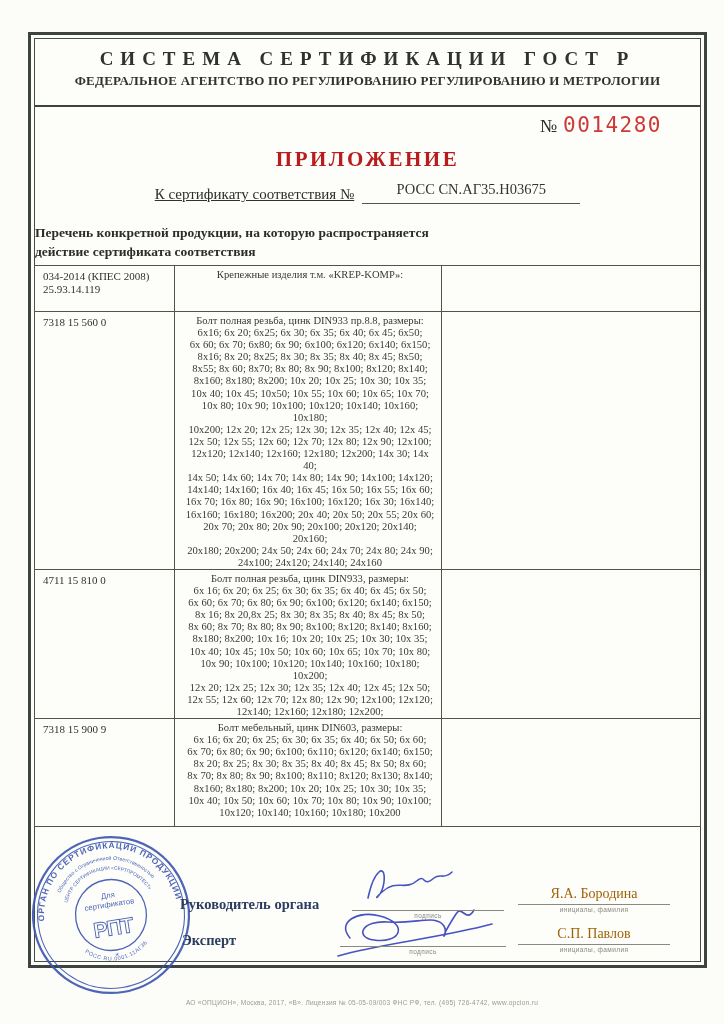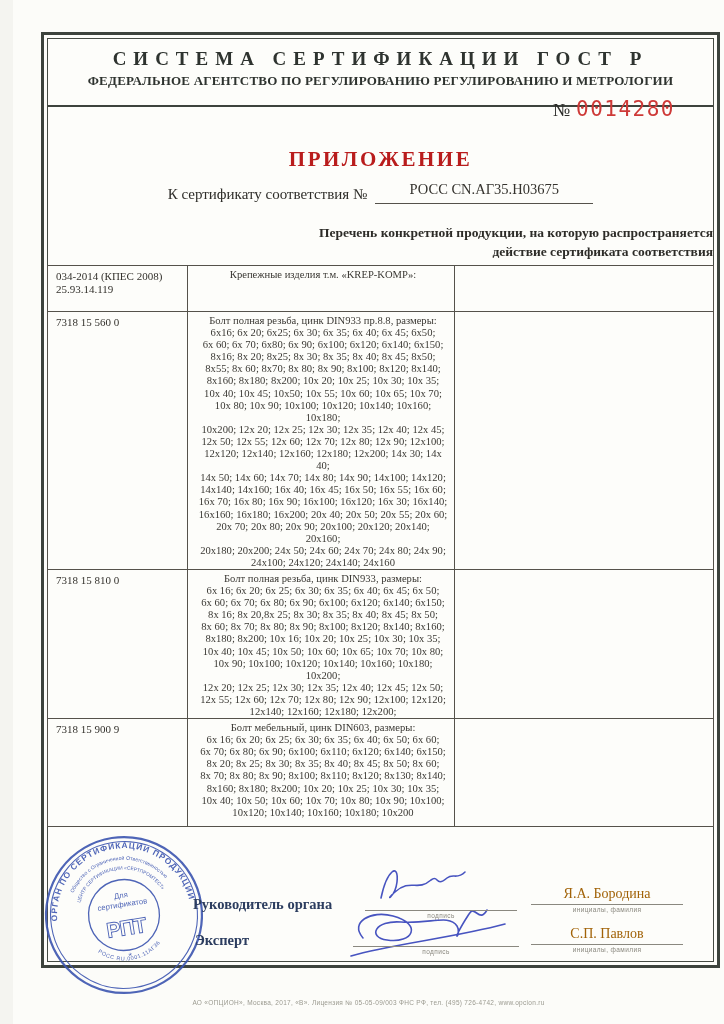--- a/index.html
+++ b/index.html
@@ -3,39 +3,39 @@
 <meta charset="utf-8">
 <style>
   html,body{margin:0;padding:0;}
   body{
     width:724px;height:1024px;position:relative;
     background:#f4f4f0;
     font-family:"Liberation Serif", serif;
     color:#33312c;
     overflow:hidden;
   }
-  .page{position:absolute;inset:0;background:#fcfcf9;margin-left:13px;}
+  .page{position:absolute;inset:0;background:#fcfcf9;}
   
   .frame-outer{position:absolute;left:28px;top:32px;width:673px;height:930px;border:3px solid #3d433d;background:#fdfdfa;}
   .frame-inner{position:absolute;inset:3px;border:1px solid #464b44;}
   
   .header-box{position:absolute;left:0;right:0;top:0;height:66px;border-bottom:2px solid #3d433d;text-align:center;}
   .hdr-line1{padding-top:9px;font-size:19px;font-weight:bold;letter-spacing:7px;color:#2e332f;}
   .hdr-line2{margin-top:3px;font-size:13px;font-weight:bold;letter-spacing:0.2px;color:#2e332f;}
   
-  .form-number{position:absolute;top:58px;right:38px;white-space:nowrap;}
+  .form-number{position:absolute;top:74px;right:38px;white-space:nowrap;}
   .form-number .no{font-size:18px;color:#2b2b28;margin-right:6px;}
   .form-number .digits{font-family:"DejaVu Sans Mono", monospace;font-size:21px;color:#ce3937;letter-spacing:1.5px;}
   
   .doc-title{position:absolute;top:108px;left:0;right:0;text-align:center;font-size:21px;font-weight:bold;letter-spacing:2.5px;color:#b91c1c;}
-  .cert-line{position:absolute;top:146px;left:0;right:0;text-align:center;white-space:nowrap;}
+  .cert-line{position:absolute;top:146px;left:0;right:0;text-align:center;white-space:nowrap;text-decoration:underline;}
   .cert-line .lbl{font-size:15px;color:#2e2d29;}
   .cert-val{display:inline-block;vertical-align:baseline;border-bottom:1.5px solid #55524b;width:218px;margin-left:8px;text-align:center;}
   .cert-val .v{position:relative;top:-5px;font-size:14.5px;color:#35332e;}
-  .subtitle{position:absolute;top:184px;left:0;right:0;text-align:right;font-size:13.5px;font-weight:bold;line-height:19px;color:#2d2c28;white-space:pre-line;}
+  .subtitle{position:absolute;top:184px;left:0;right:0;text-align:left;font-size:13.5px;font-weight:bold;line-height:19px;color:#2d2c28;white-space:pre-line;}
   
   table.main{position:absolute;left:-1px;right:-1px;top:226px;width:calc(100% + 2px);border-collapse:collapse;table-layout:fixed;}
   table.main td{border:1px solid #55524b;vertical-align:top;padding:0;}
   td.c1{width:127px;}
   td.c2{width:250px;}
   .hdr-split .top{height:31px;border-bottom:1px solid #55524b;padding:6px 0 0 8px;font-size:12.5px;}
   .hdr-split .bot{padding:10px 0 0 8px;font-size:12.5px;height:22px;}
   .col-hdr{text-align:center;font-size:12px;font-weight:bold;line-height:15px;padding-top:16px !important;white-space:pre-line;color:#2f2e29;}
   .cell-code{padding:4px 4px 0 8px !important;font-size:11px;line-height:13px;white-space:pre-line;}
   .cell-prod{padding:3px 6px 0 10px !important;font-size:10.6px;line-height:12.1px;white-space:pre-line;color:#3a3833;text-align:center;}
@@ -105,21 +105,21 @@
 14х 50; 14х 60; 14х 70; 14х 80; 14х 90; 14х100; 14х120;
 14х140; 14х160; 16х 40; 16х 45; 16х 50; 16х 55; 16х 60;
 16х 70; 16х 80; 16х 90; 16х100; 16х120; 16х 30; 16х140;
 16х160; 16х180; 16х200; 20х 40; 20х 50; 20х 55; 20х 60;
 20х 70; 20х 80; 20х 90; 20х100; 20х120; 20х140; 20х160;
 20х180; 20х200; 24х 50; 24х 60; 24х 70; 24х 80; 24х 90;
 24х100; 24х120; 24х140; 24х160</td>
           <td class="cell-prod"></td>
         </tr>
         <tr class="rowC">
-          <td class="c1 cell-code">7318 15 810 0</td>
+          <td class="c1 cell-code">4711 15 810 0</td>
           <td class="c2 cell-prod">Болт полная резьба, цинк DIN933, размеры:
 6х 16; 6х 20; 6х 25; 6х 30; 6х 35; 6х 40; 6х 45; 6х 50;
 6х 60; 6х 70; 6х 80; 6х 90; 6х100; 6х120; 6х140; 6х150;
 8х 16; 8х 20,8х 25; 8х 30; 8х 35; 8х 40; 8х 45; 8х 50;
 8х 60; 8х 70; 8х 80; 8х 90; 8х100; 8х120; 8х140; 8х160;
 8х180; 8х200; 10х 16; 10х 20; 10х 25; 10х 30; 10х 35;
 10х 40; 10х 45; 10х 50; 10х 60; 10х 65; 10х 70; 10х 80;
 10х 90; 10х100; 10х120; 10х140; 10х160; 10х180; 10х200;
 12х 20; 12х 25; 12х 30; 12х 35; 12х 40; 12х 45; 12х 50;
 12х 55; 12х 60; 12х 70; 12х 80; 12х 90; 12х100; 12х120;

